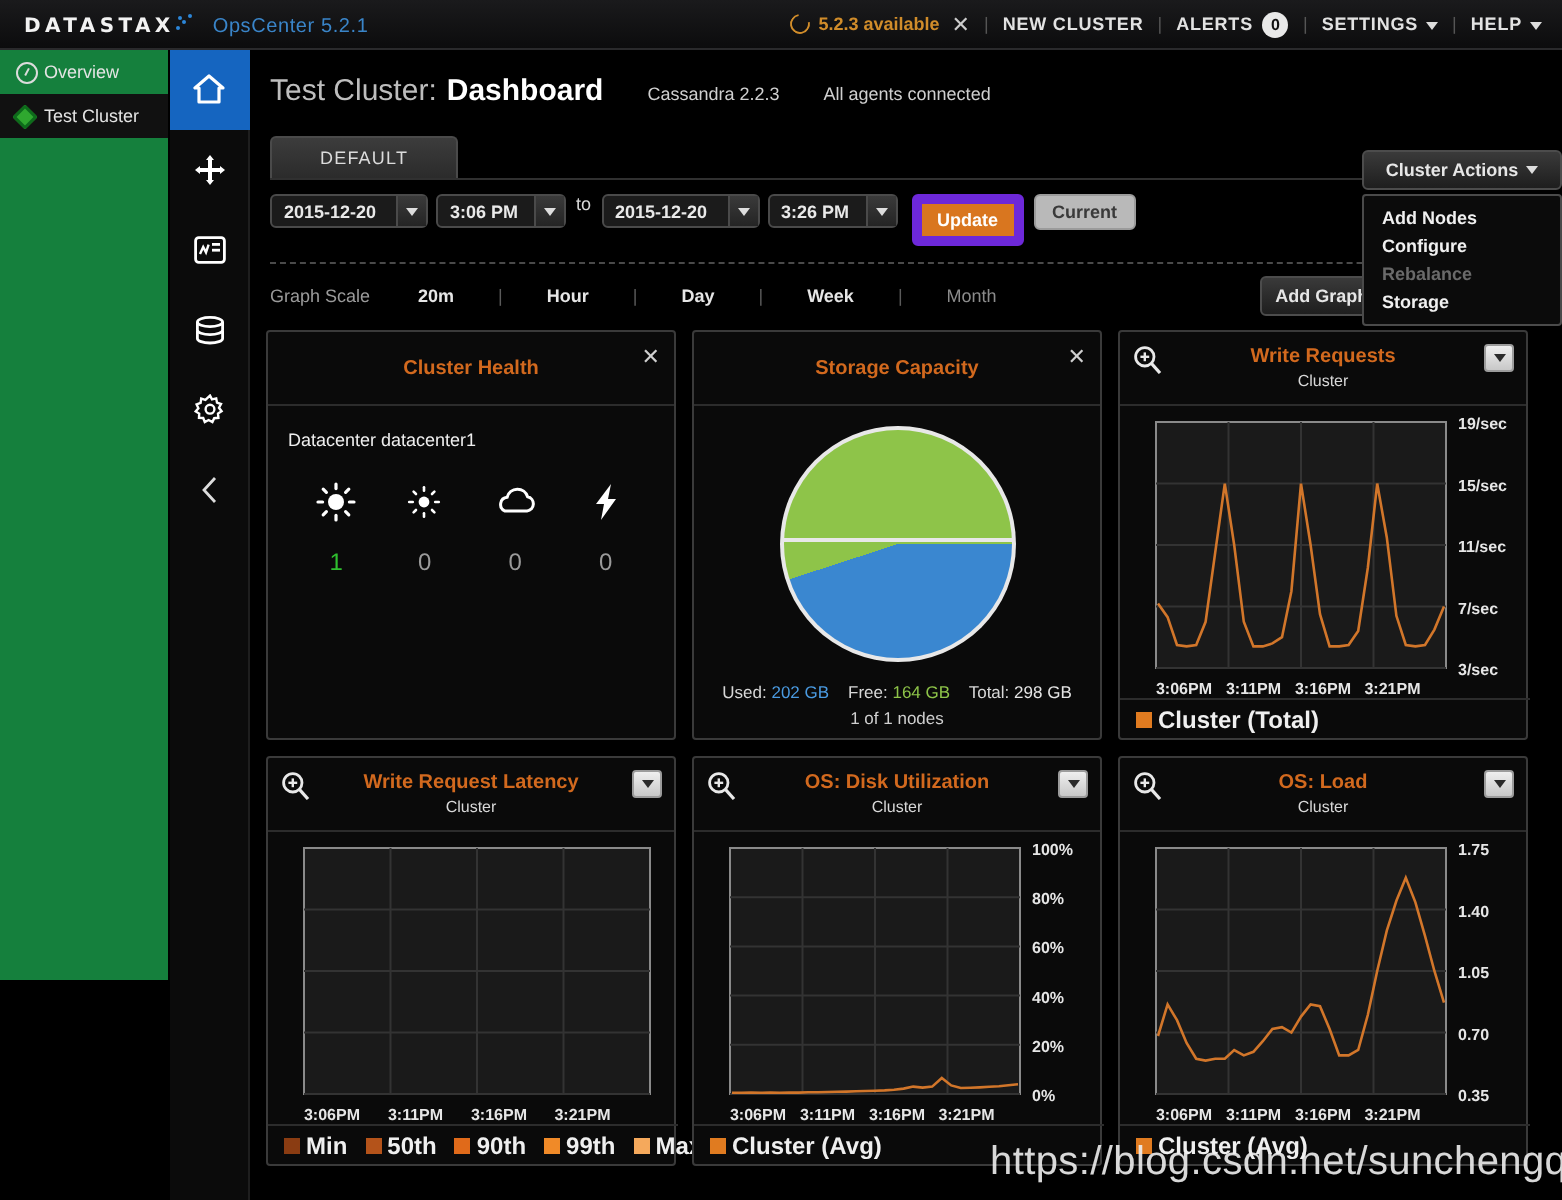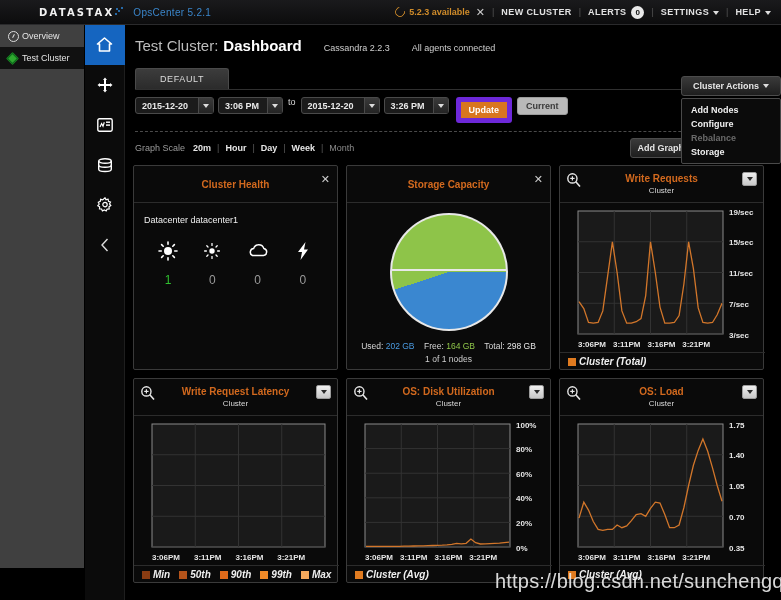--- a/index.html
+++ b/index.html
@@ -9,21 +9,21 @@
     font-family: "Liberation Sans", sans-serif;
     overflow: hidden;
   }
   #app { position: relative; width: 781px; height: 600px; background: #000; }
 
   
   .topbar {
     position: absolute; left: 0; top: 0; width: 781px; height: 25px;
     background: linear-gradient(to bottom, #1a1a1c 0%, #0c0c0d 100%);
     border-bottom: 1px solid #2a2a2c;
-    display: flex; align-items: center; padding-left: 27px;
+    display: flex; align-items: center;
   }
   .brand { display: flex; align-items: baseline; padding-left: 12px; }
   .logo {
     font-family: "DejaVu Sans", sans-serif;
     font-size: 10px; font-weight: bold; letter-spacing: 2.2px; color: #f2f2f2;
   }
   .logo-dots { position: relative; width: 10px; height: 10px; display:inline-block; }
   .logo-dots i {
     position: absolute; width: 2px; height: 2px; border-radius: 50%;
     background: #2c86d8;
@@ -43,22 +43,22 @@
   .badge {
     display: inline-block; min-width: 13px; height: 13px; line-height: 13px;
     border-radius: 50%; background: #e9e9e9; color: #111; text-align: center;
     font-size: 8px; font-weight: bold; margin-left: 5px; padding: 0 2px;
   }
   .caret { display:inline-block; border-left: 3.5px solid transparent; border-right: 3.5px solid transparent;
            border-top: 4px solid #ddd; margin-left: 4px; vertical-align: middle; }
 
   
   .sidebar {
-    position: absolute; left: 0; top: 25px; width: 85px; height: 543px;
-    background: #404040; border-right: 1px solid #000;
+    position: absolute; left: 0; top: 25px; width: 85px; height: 465px;
+    background: #15803d; border-right: 1px solid #000;
   }
   .side-item {
     height: 22px; display: flex; align-items: center; padding-left: 8px;
     font-size: 9px; color: #e4e4e4; cursor: pointer;
   }
   .side-item.active { background: #111; }
   .side-ico { width: 14px; display:flex; align-items:center; }
   .gauge-ico { width: 11px; height: 11px; border-radius: 50%; border: 1.3px solid #dcdcdc; position: relative; }
   .gauge-ico::after { content:""; position:absolute; left:4px; top:2px; width:1.2px; height:4px; background:#dcdcdc; transform: rotate(28deg); }
   .diamond-ico {
@@ -129,21 +129,21 @@
   .btn-update {
     background: #d9761f; border: 5px solid #6d28d9; color: #fff; font-size: 9px; font-weight: bold;
     border-radius: 3px; padding: 3px 8px; margin-left: 3px; cursor: pointer;
   }
   .btn-current {
     background: #b9b9b9; border: 1px solid #9b9b9b; color: #3a3a3a; font-size: 9px; font-weight: bold;
     border-radius: 3px; padding: 3px 8px; margin-left: 5px; cursor: pointer;
   }
   .dashed { border-top: 1px dashed #4a4a4a; margin: 8px 10px 0 10px; }
 
-  .scalerow { display:flex; align-items:center; margin: 6px 0 0 10px; }
+  .scalerow { display:flex; align-items:center; margin: 6px 0 0 10px; gap: 16px; }
   .scale-lbl { font-size: 9px; color: #9a9a9a; margin-right: 8px; }
   .scale-item { font-size: 9px; color: #e6e6e6; font-weight: bold; cursor: pointer; }
   .scale-item.dim { color: #8b8b8b; font-weight: normal; }
   .scale-sep { color: #5a5a5a; margin: 0 6px; font-size: 9px; }
   .addbtns { margin-left: auto; margin-right: 8px; display: flex; gap: 5px; }
 
   
   .grid {
     position: absolute; left: 8px; top: 140px; width: 640px;
     display: grid; grid-template-columns: 205px 205px 205px; gap: 8px;
@@ -180,21 +180,21 @@
   .used-v { color: #4a9ae0; }
   .free-v { color: #8ec449; }
   .total-v { color: #e5e5e5; }
   .nodes-line { color: #cfcfcf; font-size: 8.5px; text-align:center; margin-top: 3px; }
 
   
   .chart-area { position: relative; width: 205px; height: 167px; }
   .chart-svg { position: absolute; left: 0; top: 0; }
   .legend { position: absolute; left: 0; bottom: 0; width: 100%; border-top: 1px solid #2c2c2c;
             display:flex; align-items:center; padding: 3px 0 3px 8px; gap: 9px; }
-  .lg { display:flex; align-items:center; font-size: 10px; color: #efefef; font-weight: bold; font-style: italic; }
+  .lg { display:flex; align-items:center; font-size: 12px; color: #efefef; font-weight: bold; }
   .sw { width: 8px; height: 8px; margin-right: 3px; display:inline-block; }
 
   .watermark {
     position: absolute; left: 495px; top: 570px; font-size: 20px; color: #efefef;
     opacity: .9; letter-spacing: .2px; pointer-events: none;
     font-family: "Liberation Sans", sans-serif;
   }
 </style>
 </head>
 <body>

